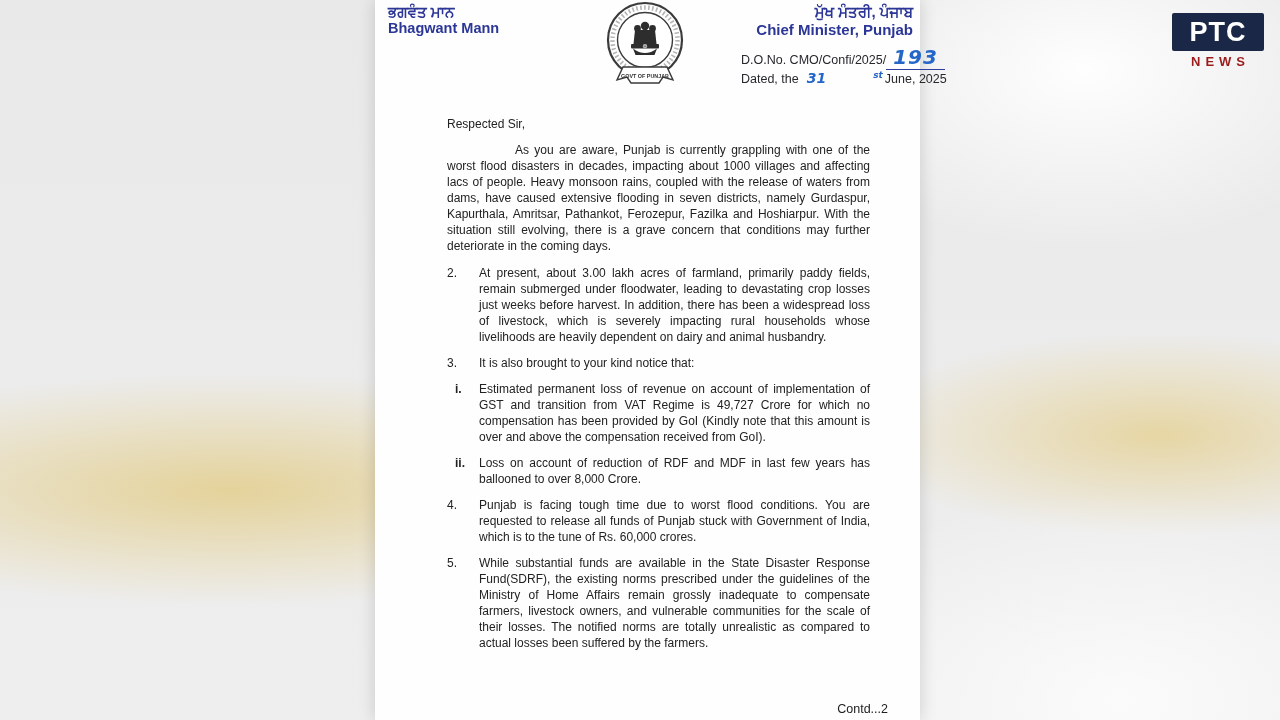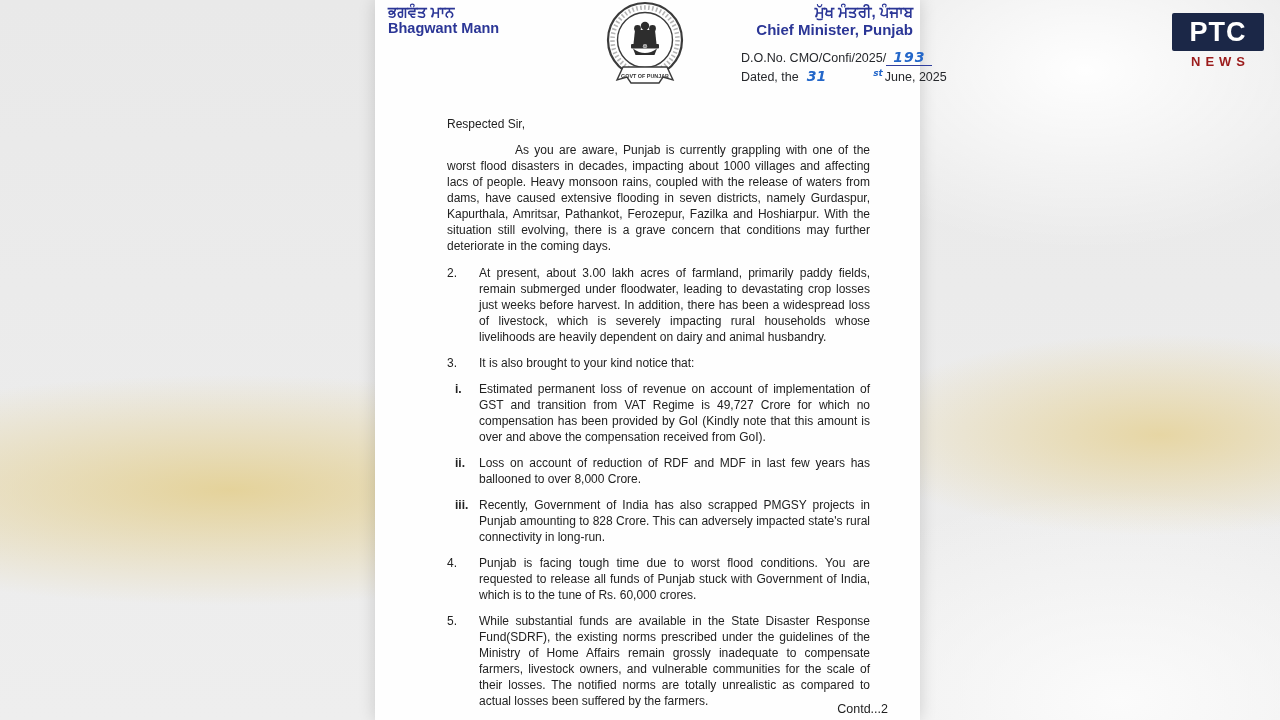--- a/index.html
+++ b/index.html
@@ -36,21 +36,21 @@
   .lh-left{position:absolute;left:13px;top:3px;color:var(--header_blue);font-weight:bold;}
   .lh-left .punjabi{font-size:15px;line-height:17px;}
   .lh-left .english{font-size:14.5px;line-height:17px;}
   .lh-emblem{position:absolute;left:224px;top:0;}
   .lh-right{position:absolute;right:7px;top:3px;text-align:right;}
   .lh-right .punjabi,.lh-right .english{color:var(--header_blue);font-weight:bold;font-size:15px;line-height:18px;}
   .refblock{margin-top:11px;text-align:left;color:#26282c;font-size:12.5px;width:172px;margin-left:auto;}
   .refline{white-space:nowrap;line-height:14px;}
   .dateline{white-space:nowrap;line-height:15px;margin-top:1px;}
   .hand{color:var(--hand_blue);font-weight:bold;font-style:italic;font-family:"DejaVu Sans", sans-serif;}
-  .ref-number{font-size:14px;border-bottom:1.6px solid #2f3e9e;padding:0 7px;letter-spacing:1px;}
+  .ref-number{font-size:20px;border-bottom:1.6px solid #2f3e9e;padding:0 7px;letter-spacing:1px;}
   .date-day{font-size:14px;margin-left:8px;}
   sup.hand{font-size:9px;margin-left:47px;}
   .date-rest{margin-left:2px;}
   .letter-body{padding:30px 50px 0 72px;font-size:12px;line-height:16px;color:var(--body_text);}
   .salutation{margin-bottom:10px;}
   .p-first{text-indent:68px;text-align:justify;margin-bottom:11px;}
   .para{display:flex;margin-bottom:10px;}
   .para .marker{flex:0 0 32px;width:32px;box-sizing:border-box;}
   .para.roman .marker{font-weight:bold;padding-left:8px;}
   .para .ptxt{flex:1;text-align:justify;}
@@ -131,24 +131,20 @@
       <div class="para roman">
         <div class="marker">i.</div>
         <div class="ptxt">Estimated permanent loss of revenue on account of implementation of GST and transition from VAT Regime is 49,727 Crore for which no compensation has been provided by GoI (Kindly note that this amount is over and above the compensation received from GoI).</div>
       </div>
 
       <div class="para roman">
         <div class="marker">ii.</div>
         <div class="ptxt">Loss on account of reduction of RDF and MDF in last few years has ballooned to over 8,000 Crore.</div>
       </div>
 
-      <div class="para roman">
-        <div class="marker">iii.</div>
-        <div class="ptxt">Recently, Government of India has also scrapped PMGSY projects in Punjab amounting to 828 Crore. This can adversely impacted state's rural connectivity in long-run.</div>
-      </div>
 
       <div class="para">
         <div class="marker">4.</div>
         <div class="ptxt">Punjab is facing tough time due to worst flood conditions. You are requested to release all funds of Punjab stuck with Government of India, which is to the tune of Rs. 60,000 crores.</div>
       </div>
 
       <div class="para">
         <div class="marker">5.</div>
         <div class="ptxt">While substantial funds are available in the State Disaster Response Fund(SDRF), the existing norms prescribed under the guidelines of the Ministry of Home Affairs remain grossly inadequate to compensate farmers, livestock owners, and vulnerable communities for the scale of their losses. The notified norms are totally unrealistic as compared to actual losses been suffered by the farmers.</div>
       </div>

